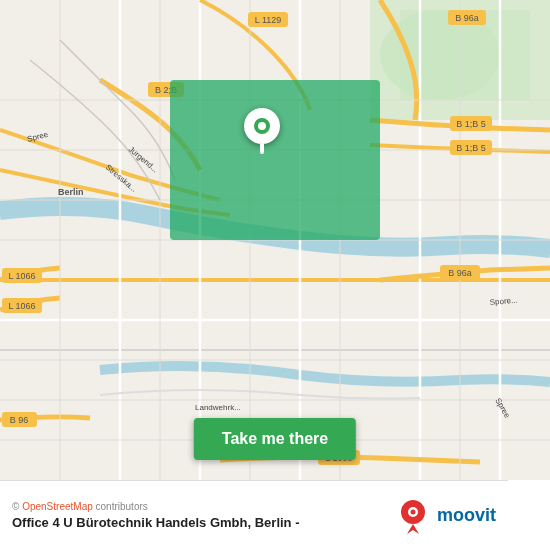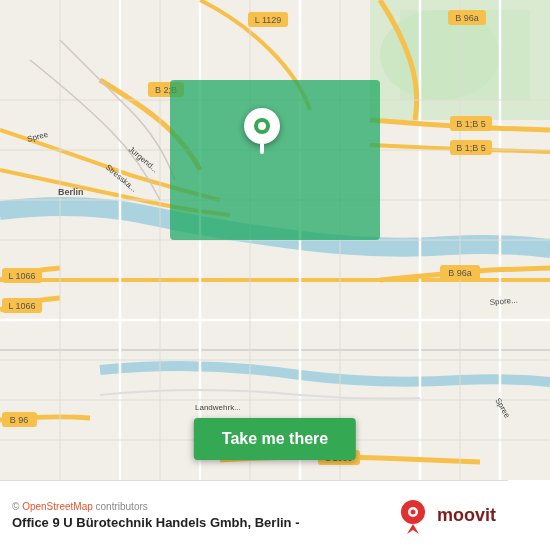--- a/index.html
+++ b/index.html
@@ -138,21 +138,21 @@
       font-weight: bold;
       color: #222;
     }
 
     .moovit-logo {
       display: flex;
       align-items: center;
       gap: 4px;
       font-size: 18px;
       font-weight: bold;
-      color: #7f1d1d;
+      color: #0369a1;
     }
 
     
     .road-major { stroke: #f6c04a; stroke-width: 4; fill: none; }
     .road-minor { stroke: #fff; stroke-width: 2.5; fill: none; }
     .park  { fill: #c8e6c0; }
 
     .label-badge {
       font-size: 9px;
       fill: #555;
@@ -285,21 +285,21 @@
 
   <button class="take-me-there-btn">Take me there</button>
 </div>
 
 <div id="info-bar">
   <div class="info-left">
     <div class="copyright-text">
       © <span class="osm">OpenStreetMap</span> contributors
     </div>
     <div class="location-name">
-      <span>Office 9 U Bürotechnik Handels Gmbh, Berlin -</span><br>
+      <span>Office 4 U Bürotechnik Handels Gmbh, Berlin -</span><br>
     </div>
   </div>
 
   <div class="moovit-logo">
     <svg width="40" height="40" viewBox="0 0 40 40">
 
       <circle cx="20" cy="16" r="12" fill="#e03030"></circle>
       <path d="M 20 28 L 14 38 L 20 34 L 26 38 Z" fill="#e03030"></path>
       <circle cx="20" cy="16" r="5" fill="white"></circle>
       <circle cx="20" cy="16" r="2.5" fill="#e03030"></circle>

